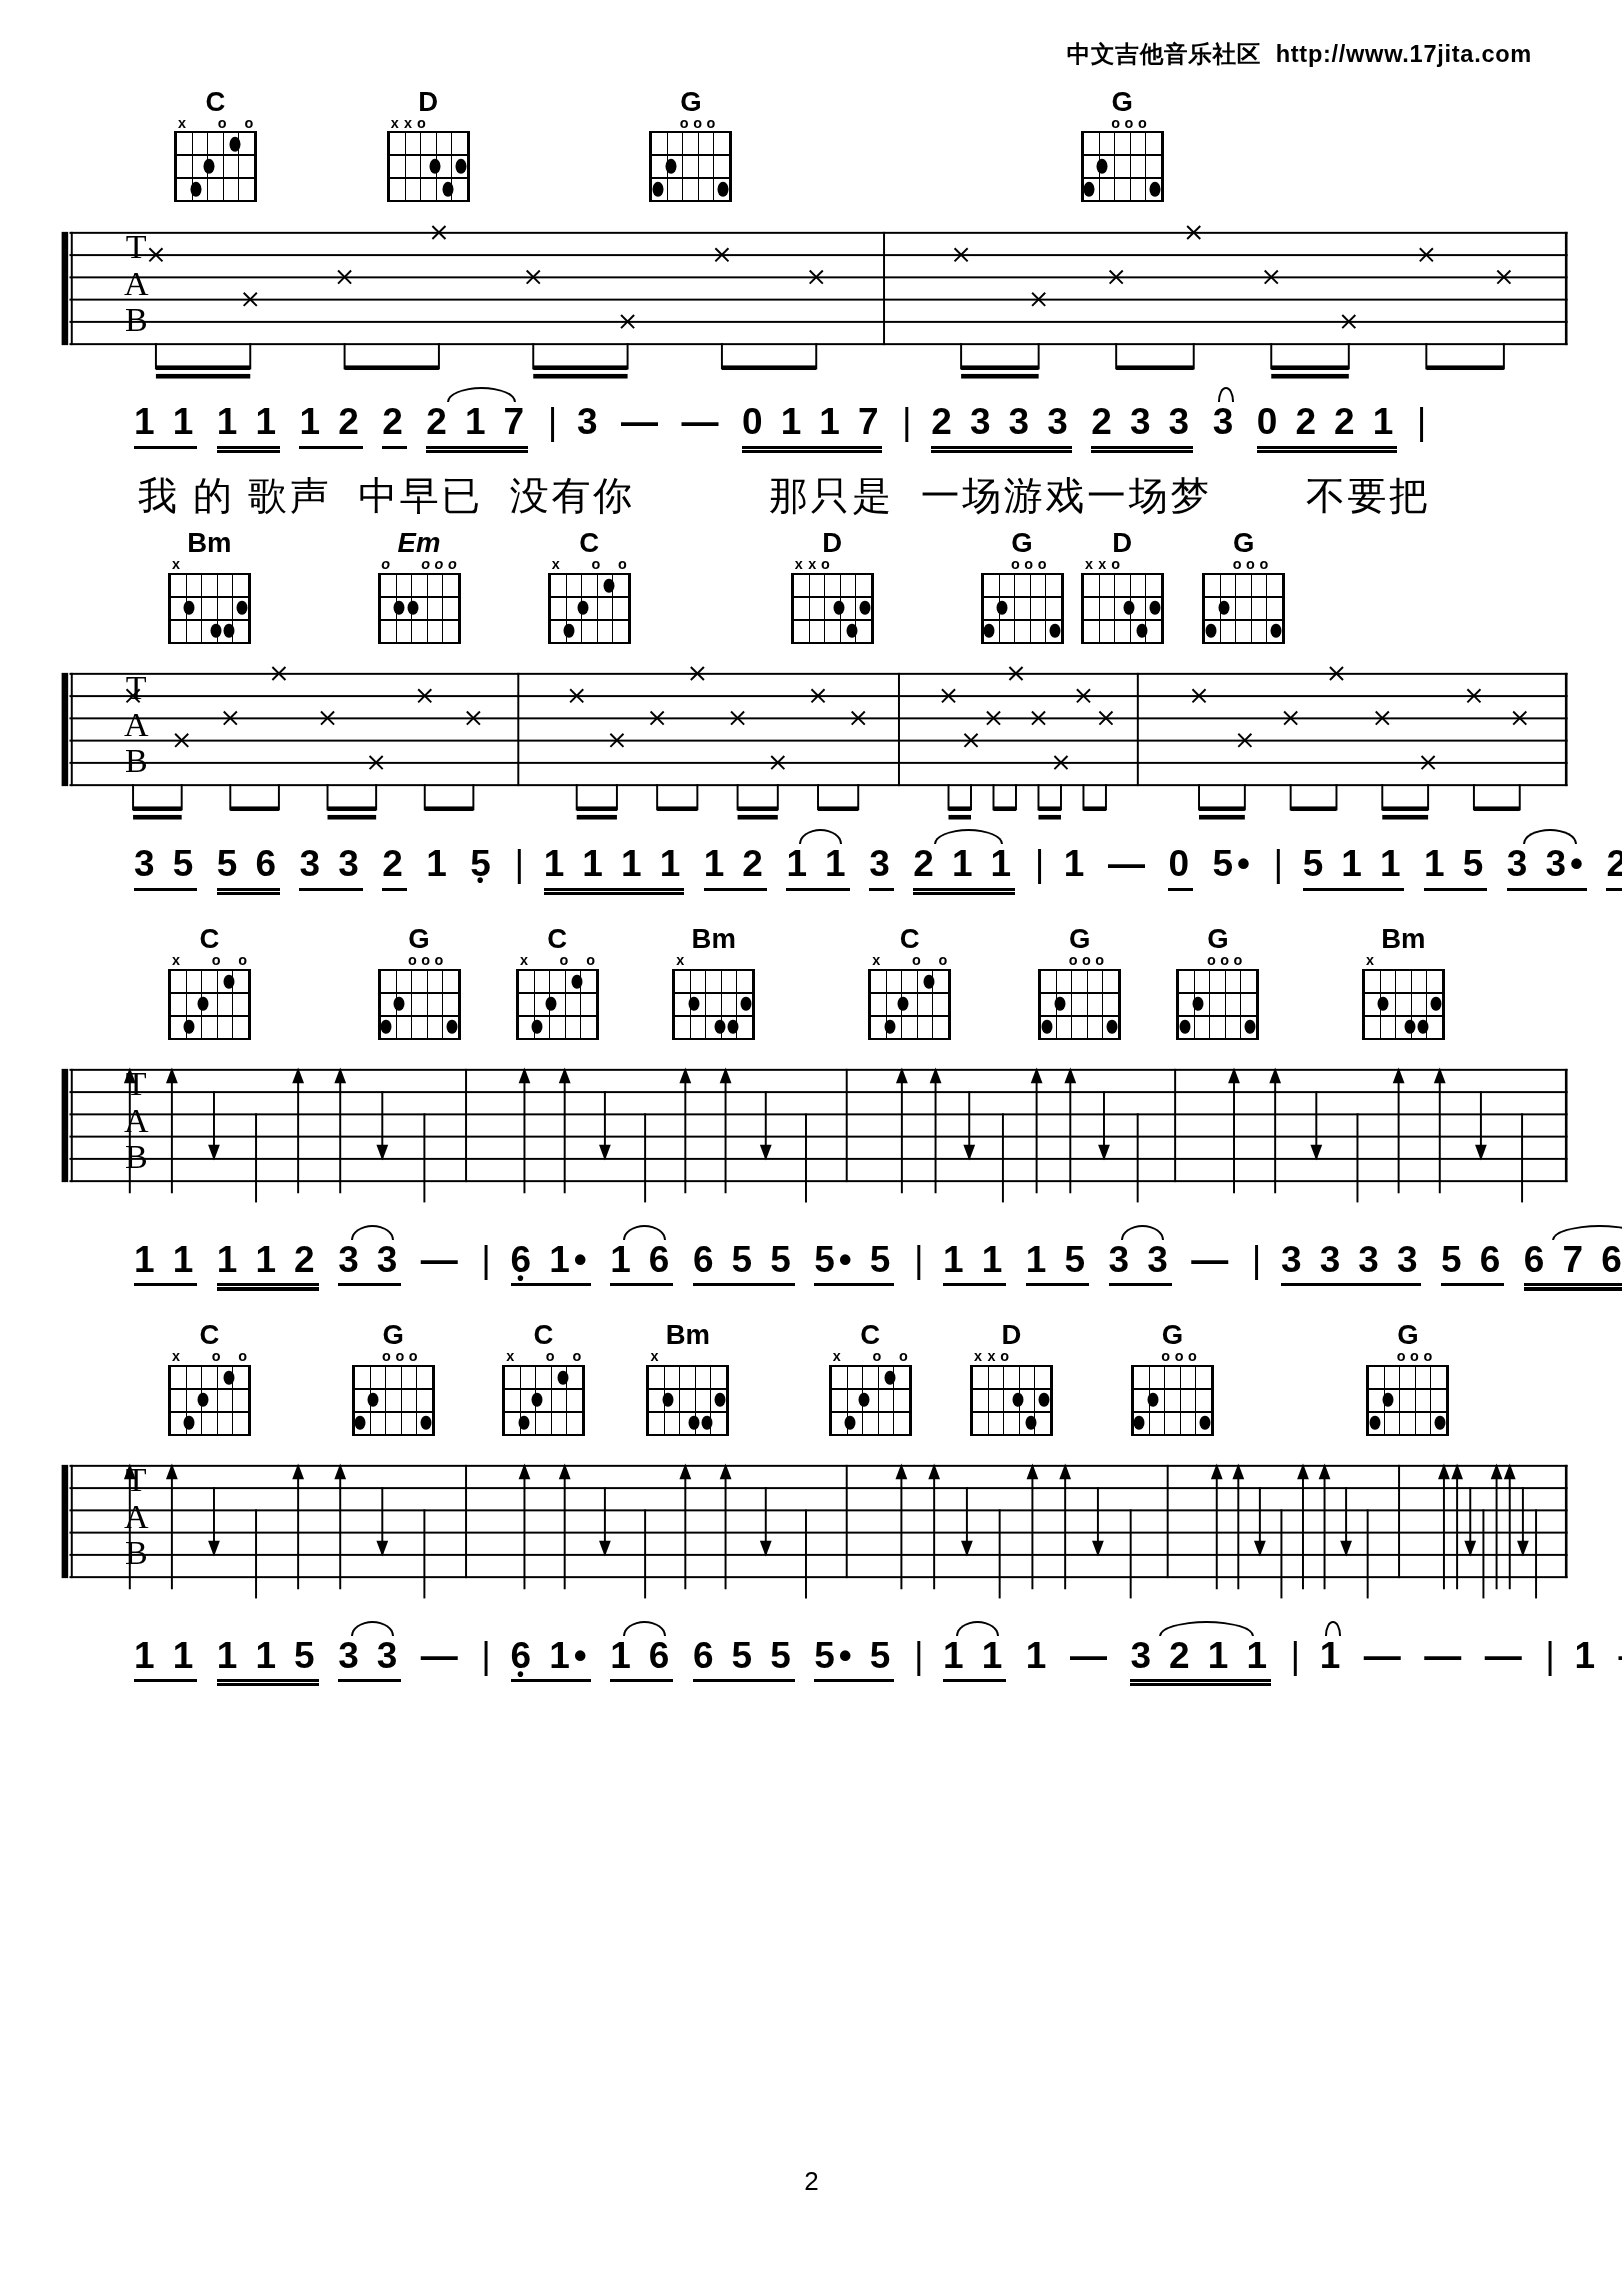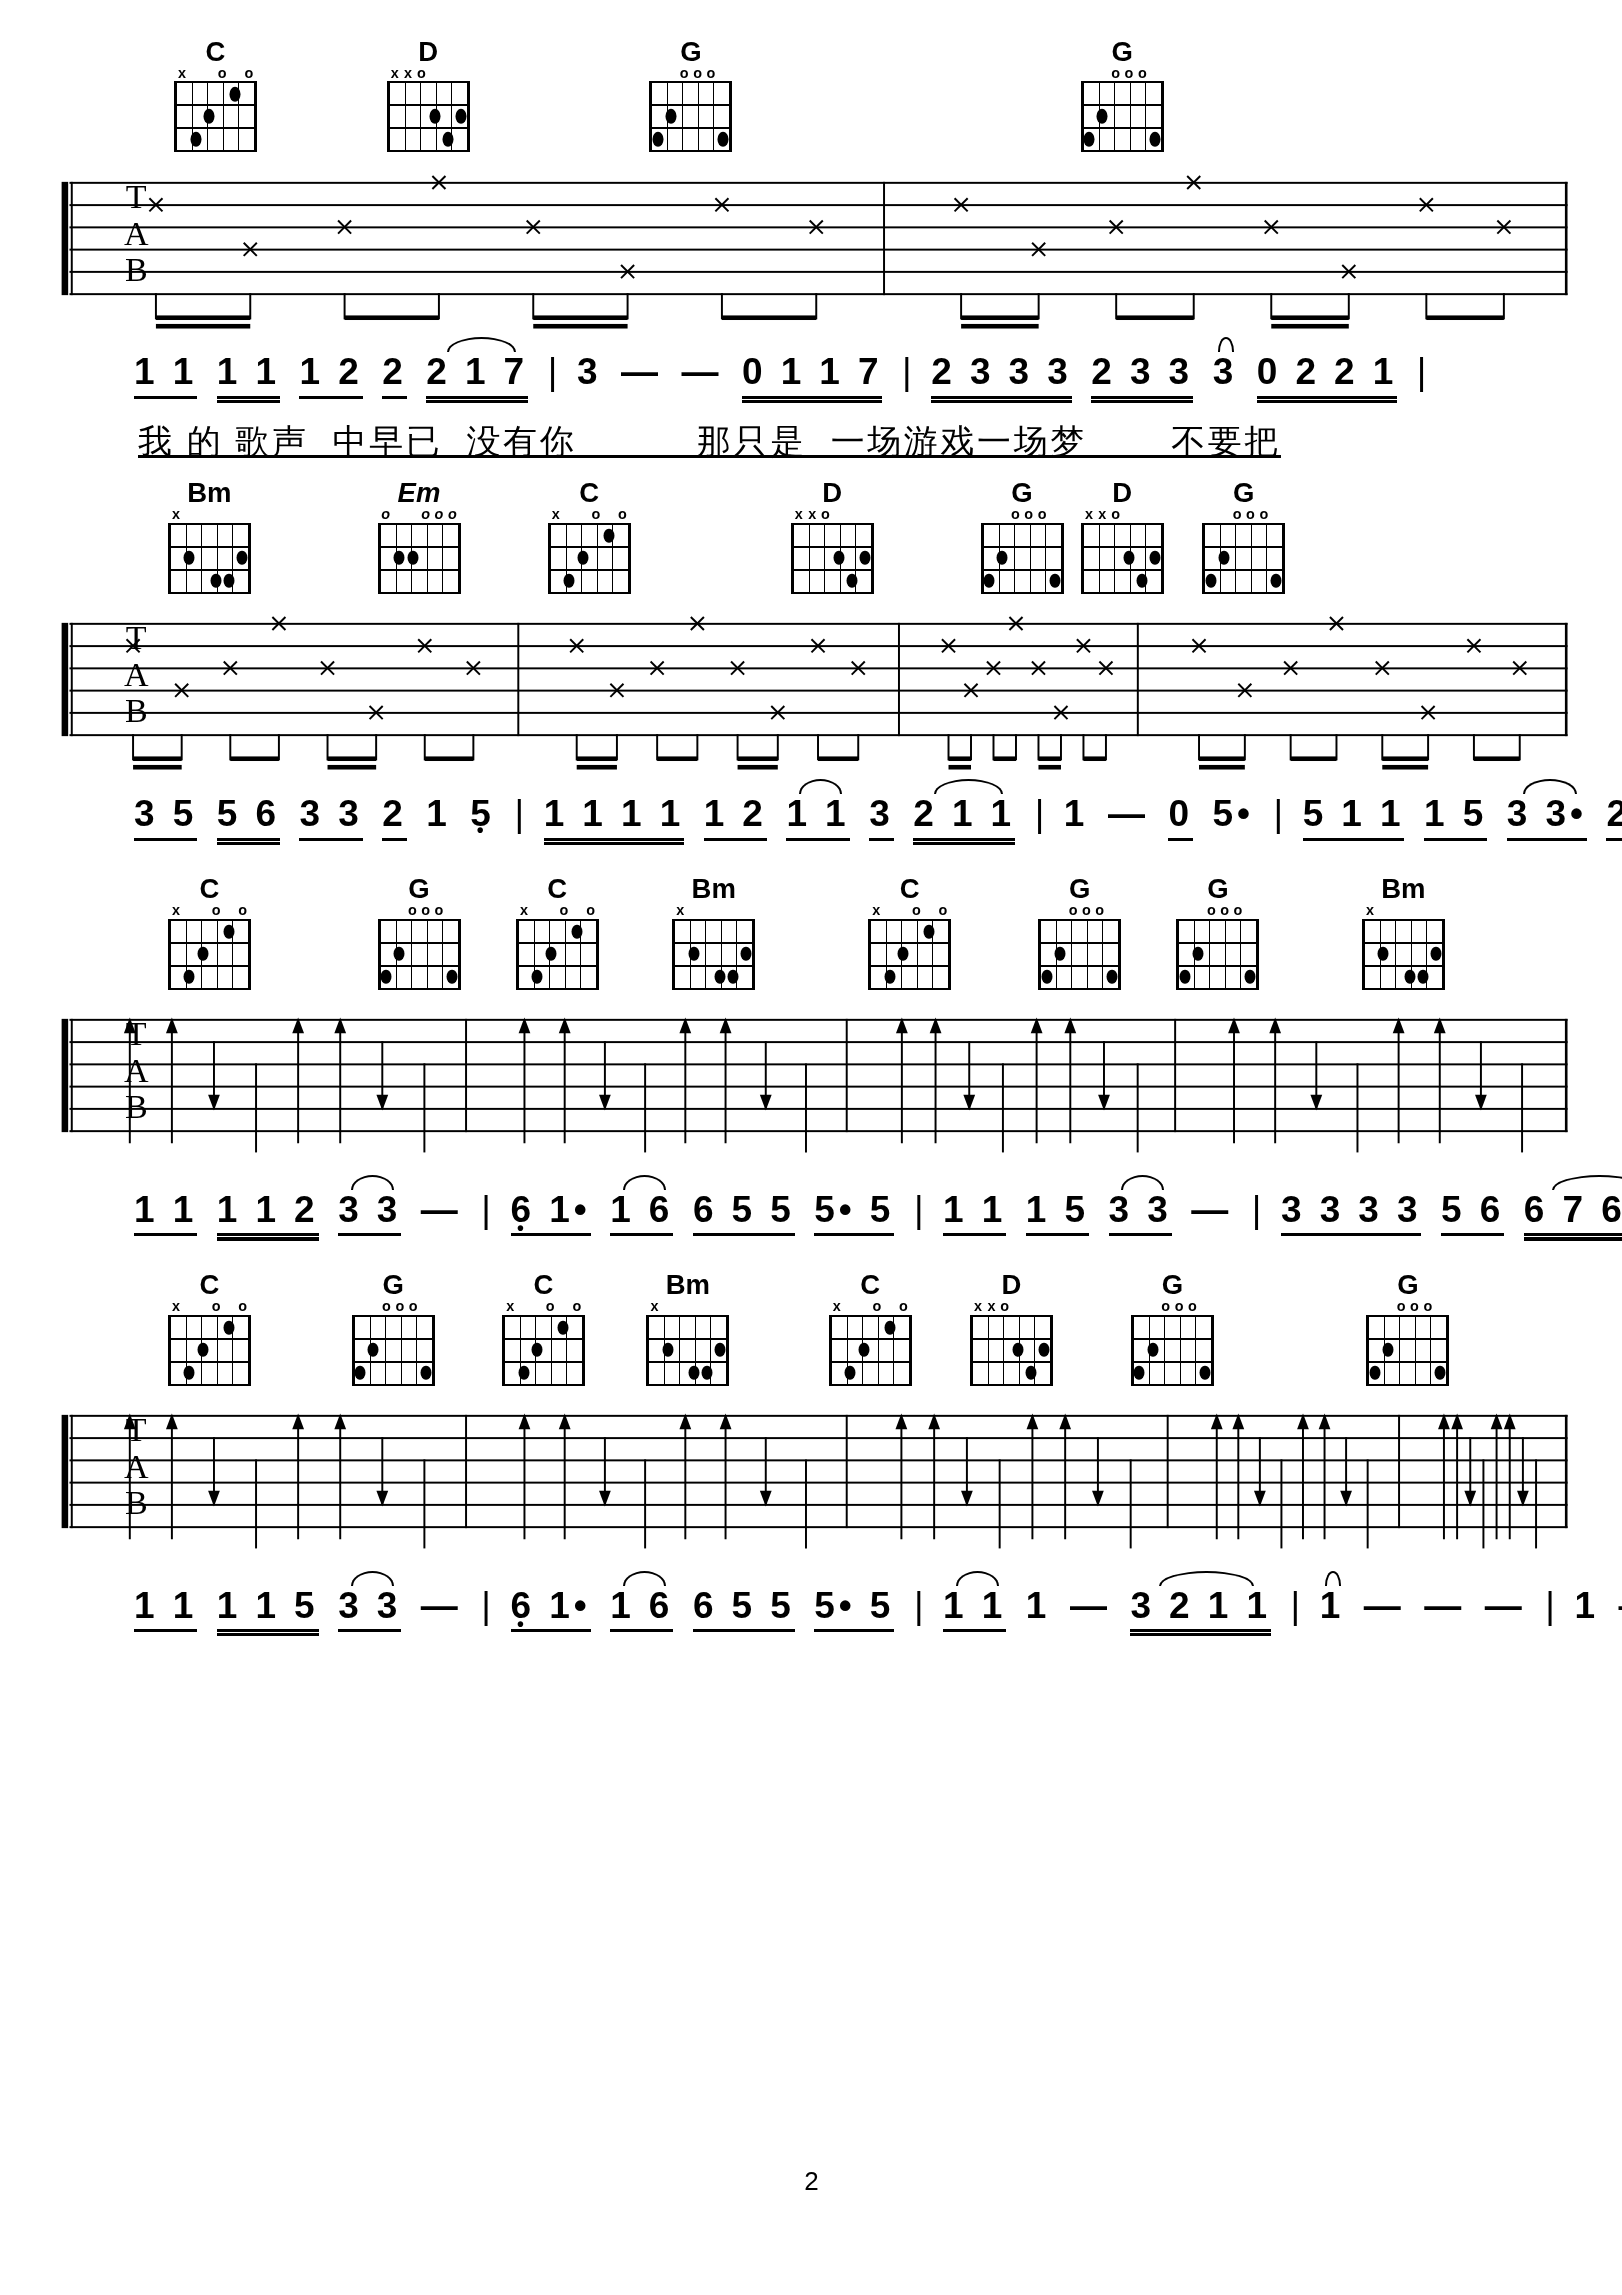--- a/index.html
+++ b/index.html
@@ -33,29 +33,32 @@
   .jianpu-line{display:flex;align-items:flex-start;column-gap:19.6px;padding-left:75px;margin-top:11.8px;height:65px;font-weight:bold;}
   .jp-seg{position:relative;font-size:37px;line-height:43px;letter-spacing:3.9px;white-space:pre;font-family:"Liberation Sans",sans-serif;}
   .jp-seg.u1{border-bottom:3.3px solid #000;padding-bottom:2.6px;}
   .jp-seg.u2{border-bottom:3.3px solid #000;padding-bottom:2.6px;}
   .jp-seg.u2::after{content:"";position:absolute;left:0;right:0;bottom:-7.2px;height:3.3px;background:#000;}
   .jp-seg.tie::before{content:"";position:absolute;top:-13px;left:20%;right:12%;height:13px;
     border:2.6px solid #000;border-bottom:none;border-radius:50% 50% 0 0 / 100% 100% 0 0;}
   .jp-seg.lowdot .ld{position:absolute;left:6.5px;bottom:-17px;font-size:19.6px;}
   .jp-bar{font-size:37px;line-height:43px;font-weight:normal;}
   
-  .lyrics-line{padding-left:79px;font-size:34px;letter-spacing:2.6px;white-space:pre-wrap;margin-top:3.9px;height:42px;text-decoration:underline;}
+  .lyrics-line{padding-left:79px;font-size:39px;letter-spacing:2.6px;white-space:pre-wrap;margin-top:3.9px;height:42px;}
   
   .page-number{position:absolute;left:0;right:0;bottom:98px;text-align:center;font-size:26px;}
 </style>
 </head>
 <body>
 
 <div id="page">
   <div id="content">
+    <div class="header-row">
+      <span class="site-credit"><span>中文吉他音乐社区</span>&nbsp;&nbsp;<span>http://www.17jita.com</span></span>
+    </div>
     <div id="systems">
         <div class="system">
           <div class="chord-row">
             <div class="chord" style="left: 10.3%;">
               <div class="chord-name">C</div>
               <div class="chord-markers">
                 <span>x</span>
                 <span></span>
                 <span></span>
                 <span>o</span>

